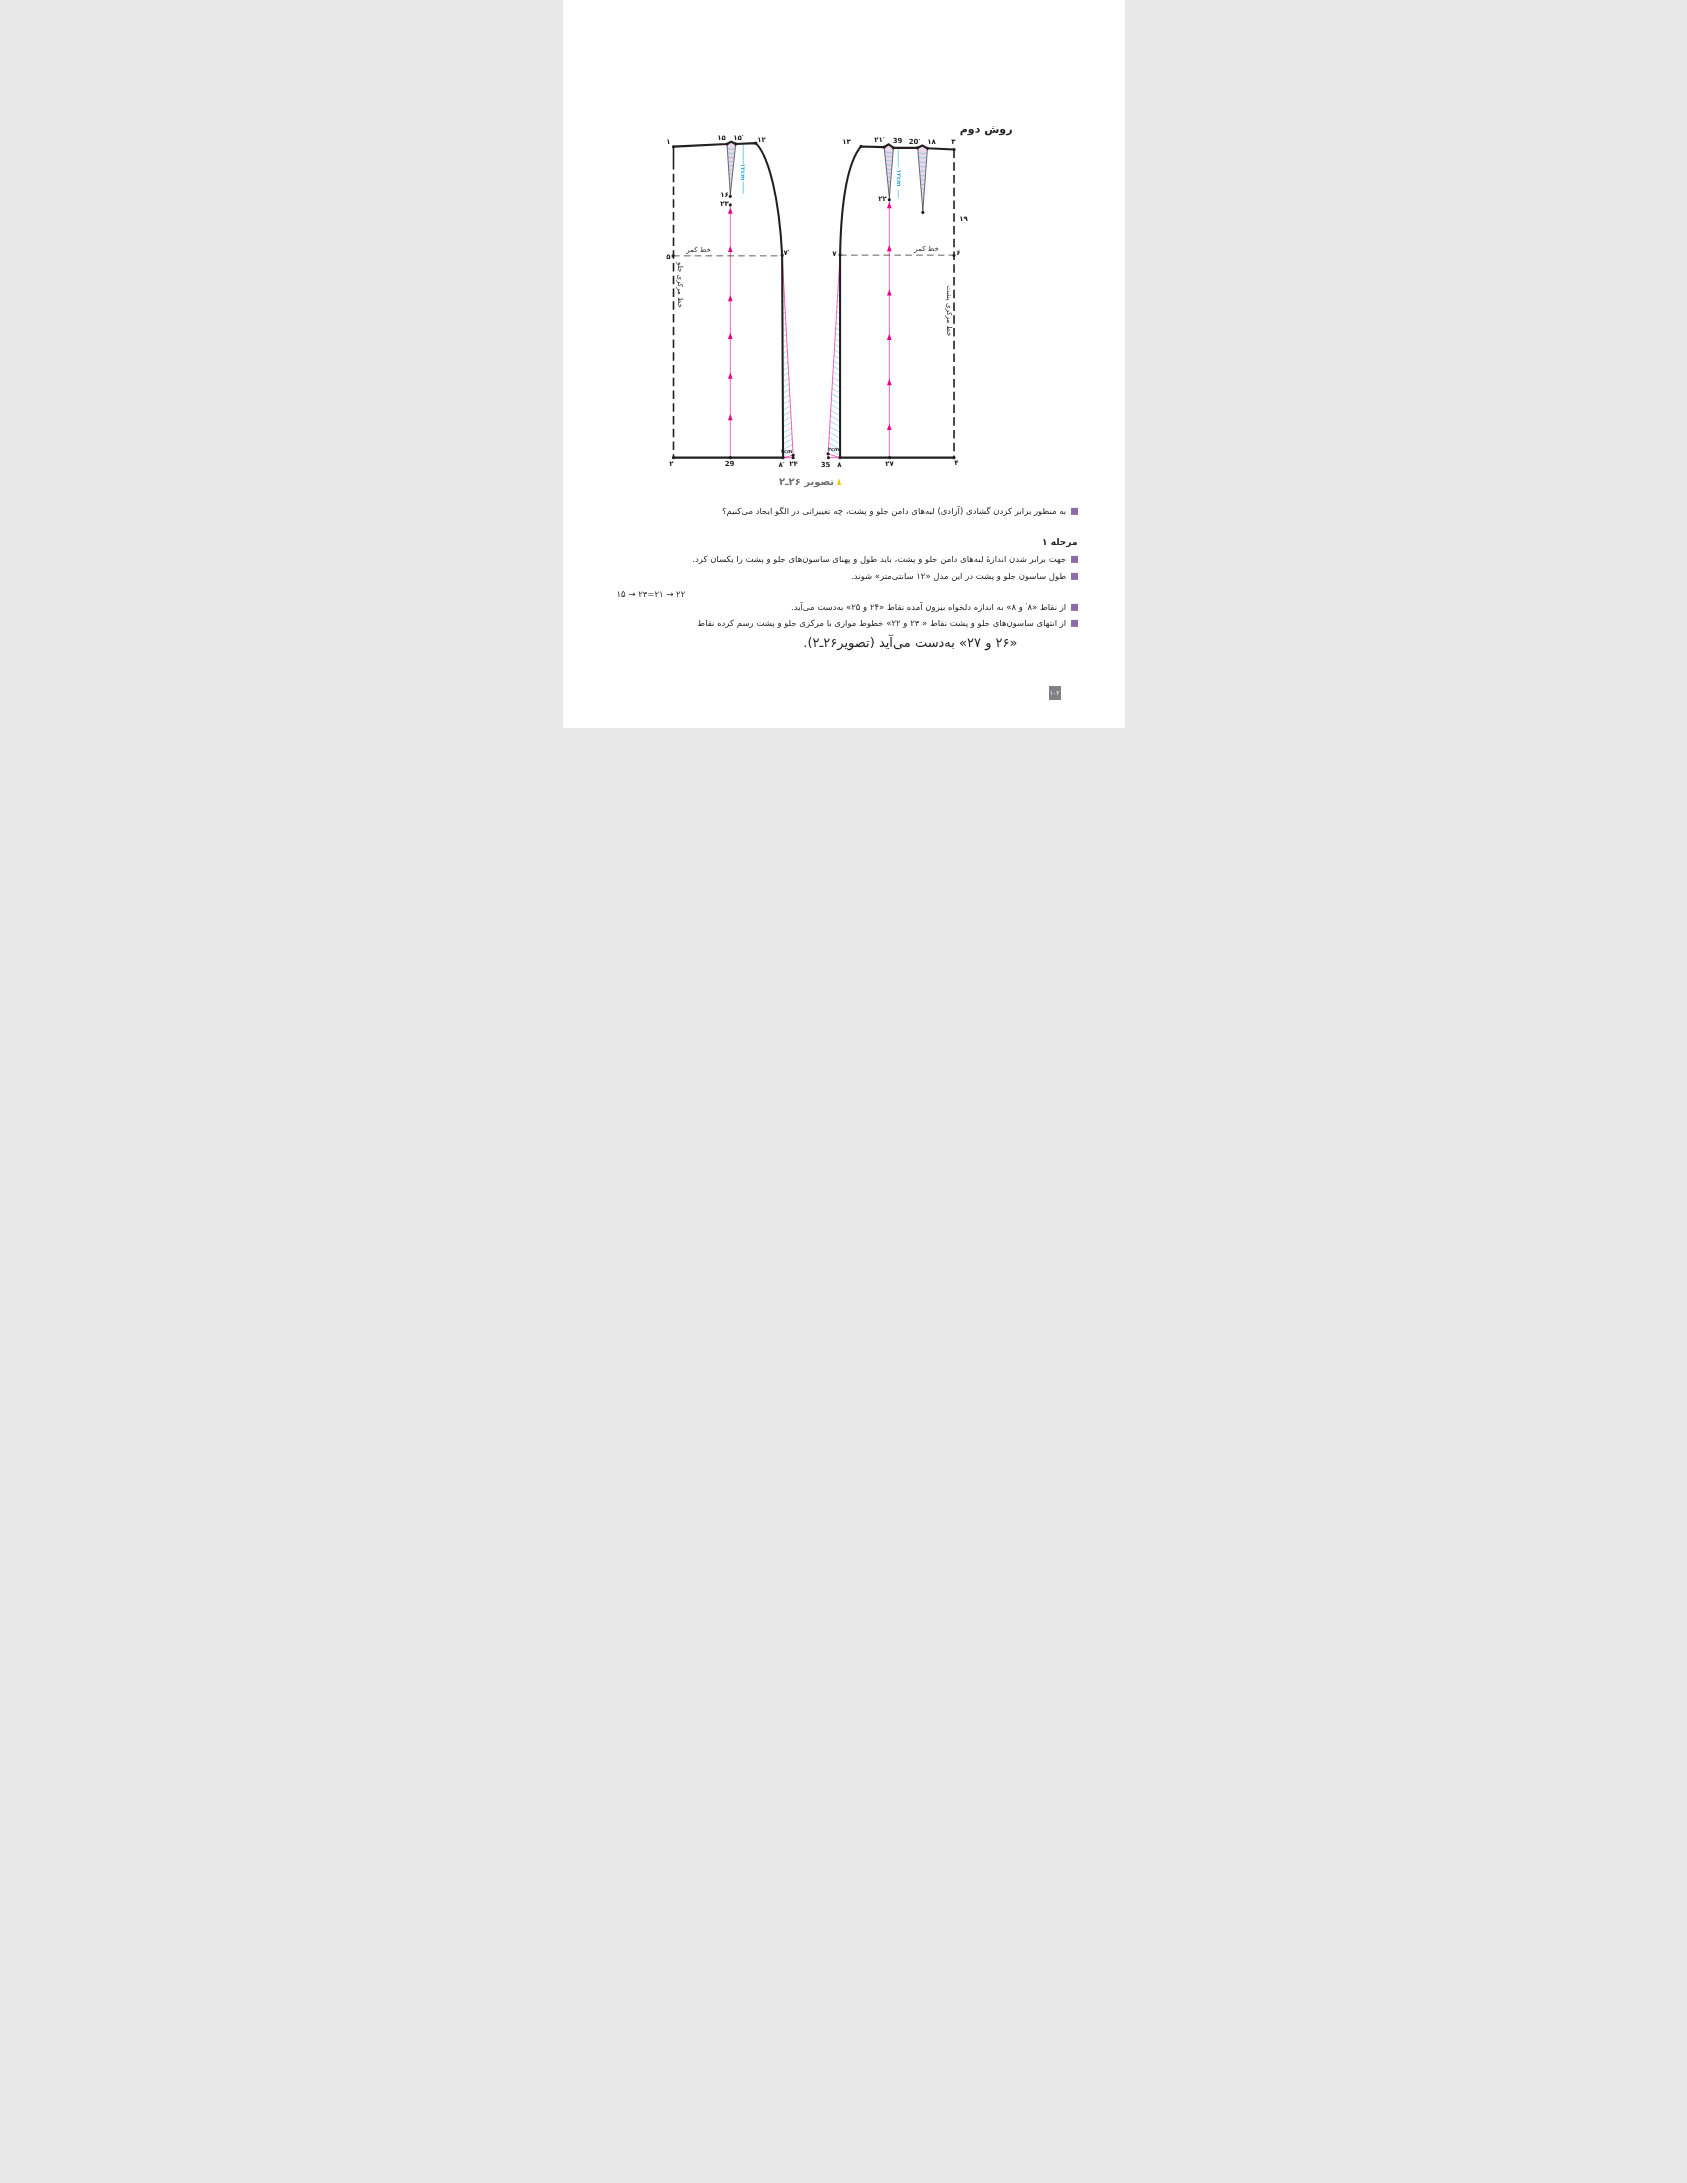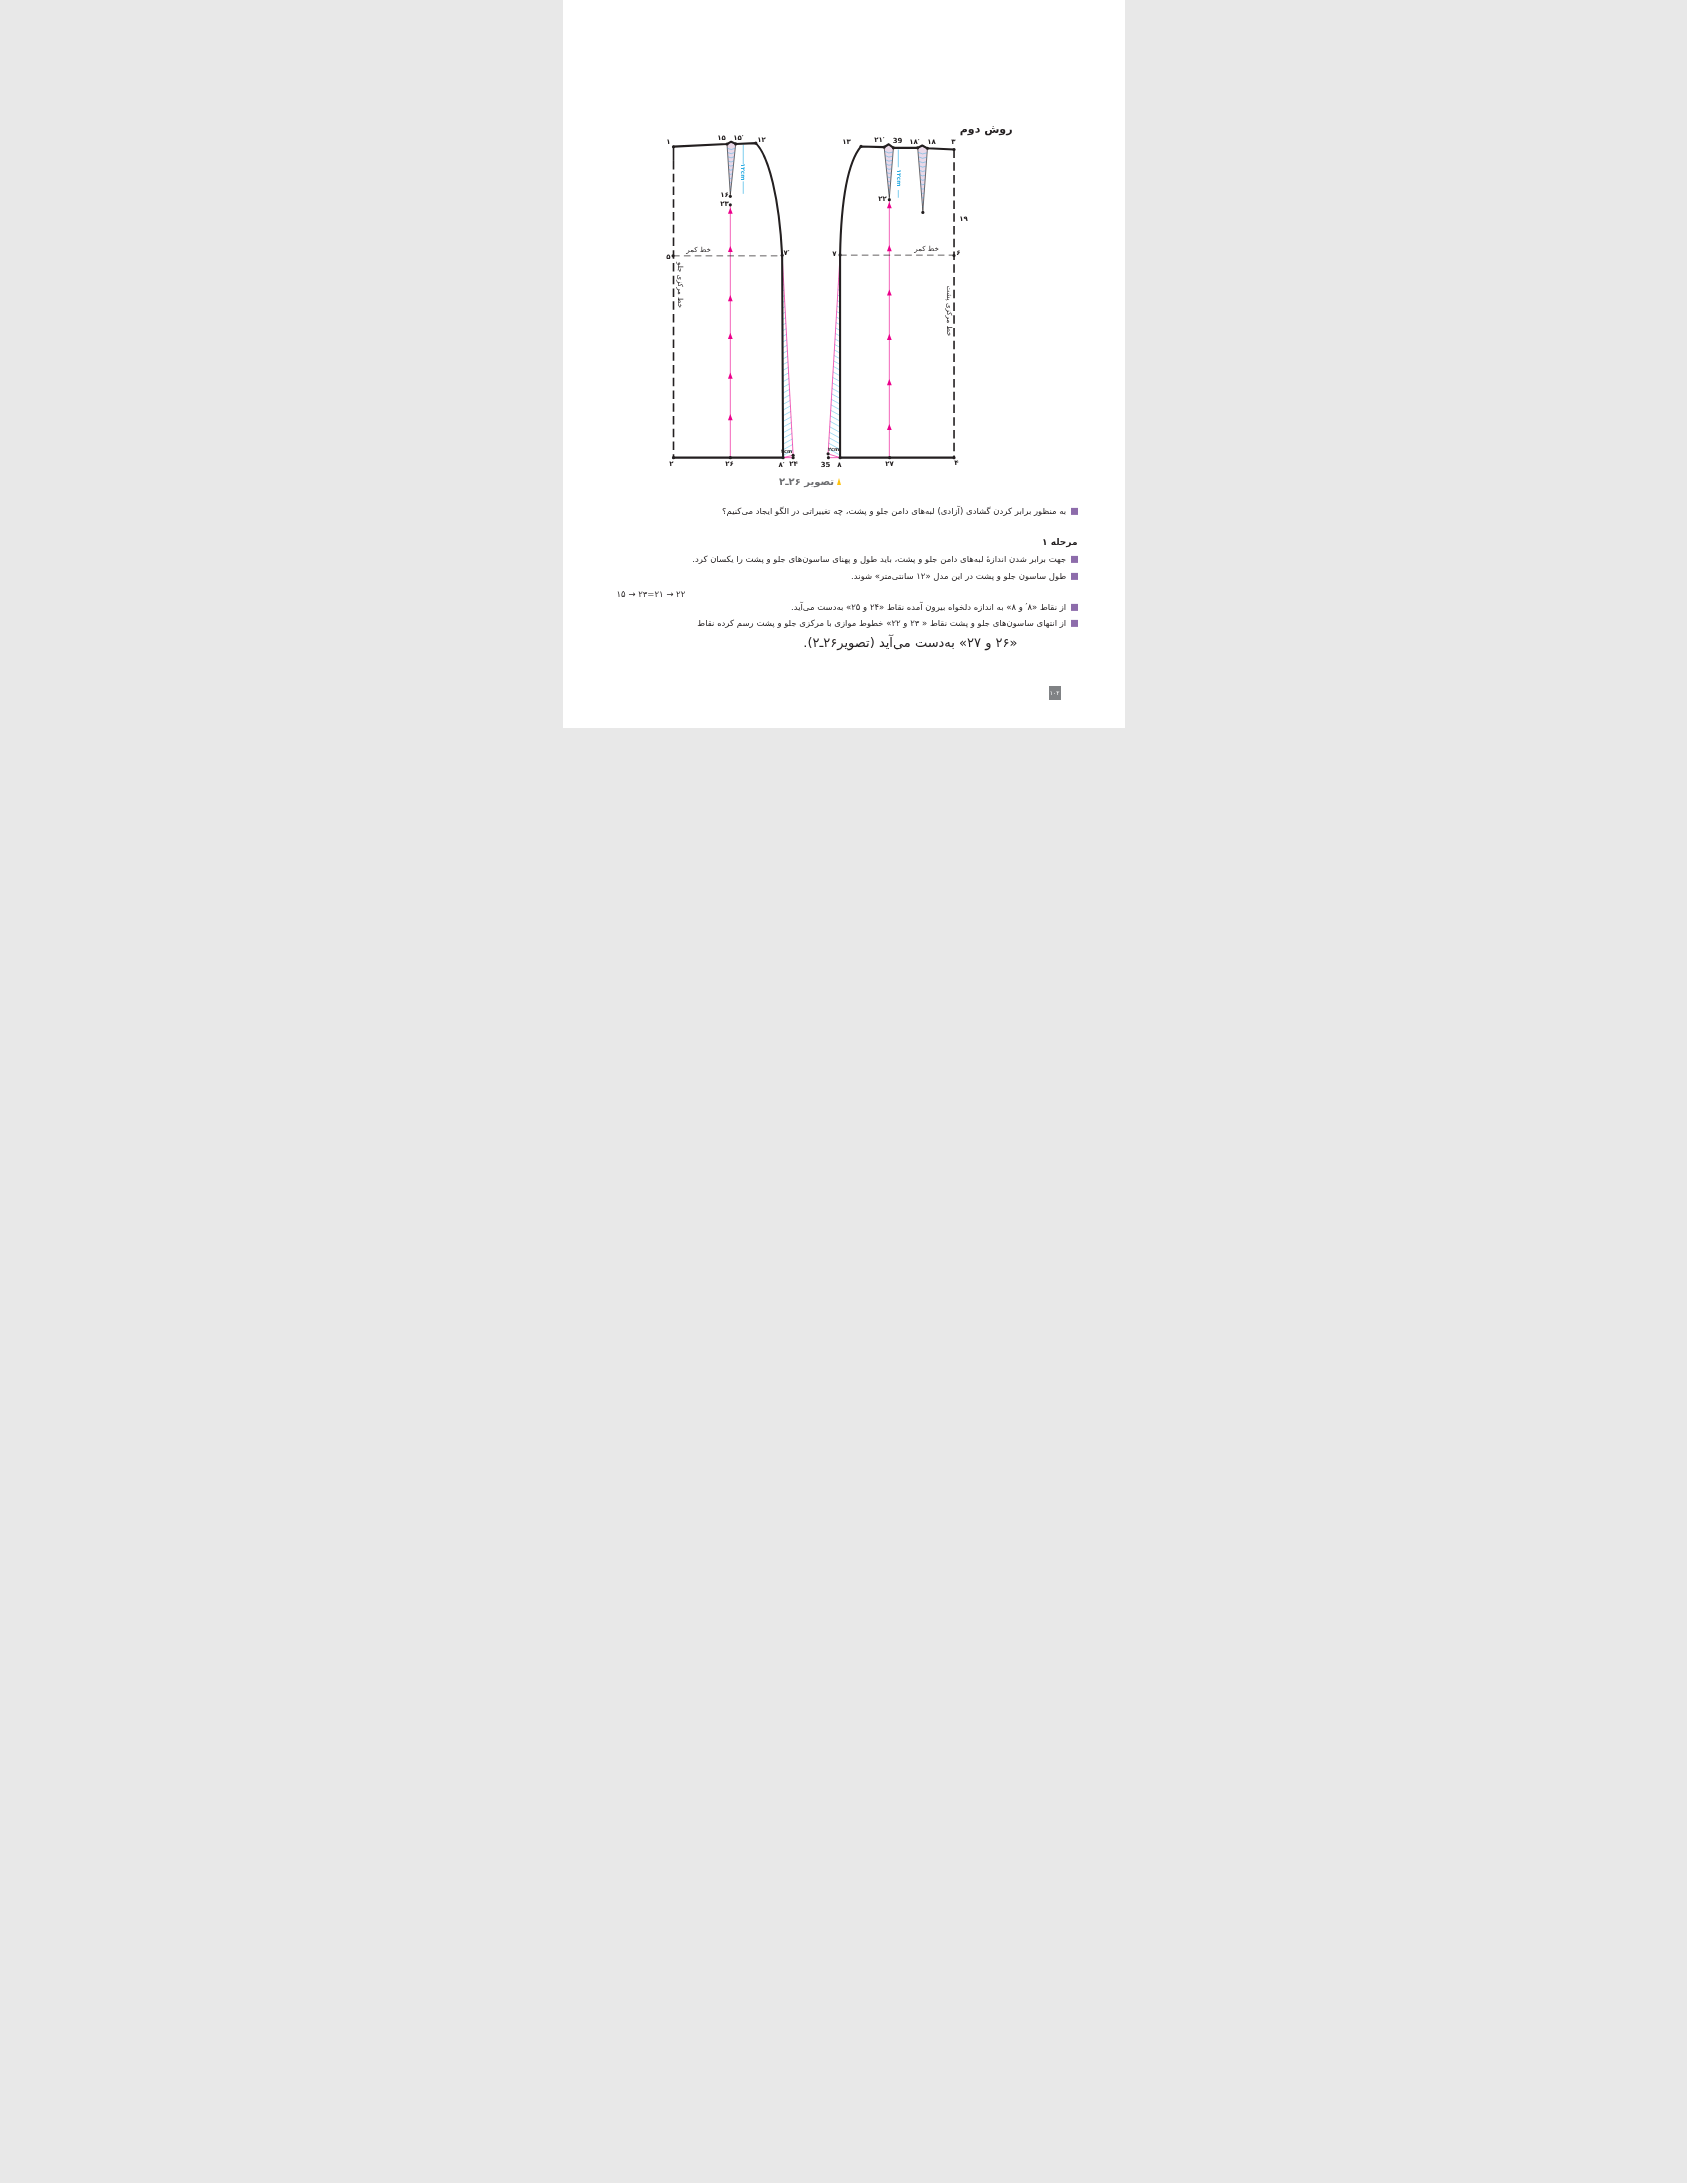--- a/index.html
+++ b/index.html
@@ -240,28 +240,28 @@
 
   <span class="pt" style="left:106px; top:142px;">۱</span>
   <span class="pt" style="left:159px; top:138px;">۱۵</span>
   <span class="pt" style="left:176px; top:138px;">۱۵′</span>
   <span class="pt" style="left:199px; top:140px;">۱۲</span>
   <span class="pt" style="left:162px; top:195px;">۱۶</span>
   <span class="pt" style="left:162px; top:204px;">۲۳</span>
   <span class="pt" style="left:106px; top:257px;">۵</span>
   <span class="pt" style="left:224px; top:253px;">۷′</span>
   <span class="pt" style="left:109px; top:464px;">۲</span>
-  <span class="pt" style="left:167px; top:464px;">۲۶</span>
+  <span class="pt" style="left:167px; top:464px;">29</span>
   <span class="pt" style="left:219px; top:465px;">۸′</span>
   <span class="pt" style="left:231px; top:464px;">۲۴</span>
 
   <span class="pt" style="left:284px; top:142px;">۱۳</span>
   <span class="pt" style="left:317px; top:140px;">۲۱′</span>
   <span class="pt" style="left:335px; top:141px;">39</span>
-  <span class="pt" style="left:352px; top:142px;">۱۸′</span>
+  <span class="pt" style="left:352px; top:142px;">20′</span>
   <span class="pt" style="left:369px; top:142px;">۱۸</span>
   <span class="pt" style="left:391px; top:142px;">۳</span>
   <span class="pt" style="left:320px; top:199px;">۲۲</span>
   <span class="pt" style="left:360px; top:219px;margin-left:41px;">۱۹</span>
   <span class="pt" style="left:272px; top:254px;">۷</span>
   <span class="pt" style="left:396px; top:253px;">۶</span>
   <span class="pt" style="left:263px; top:465px;">35</span>
   <span class="pt" style="left:277px; top:465px;">۸</span>
   <span class="pt" style="left:327px; top:464px;">۲۷</span>
   <span class="pt" style="left:394px; top:463px;">۴</span>

